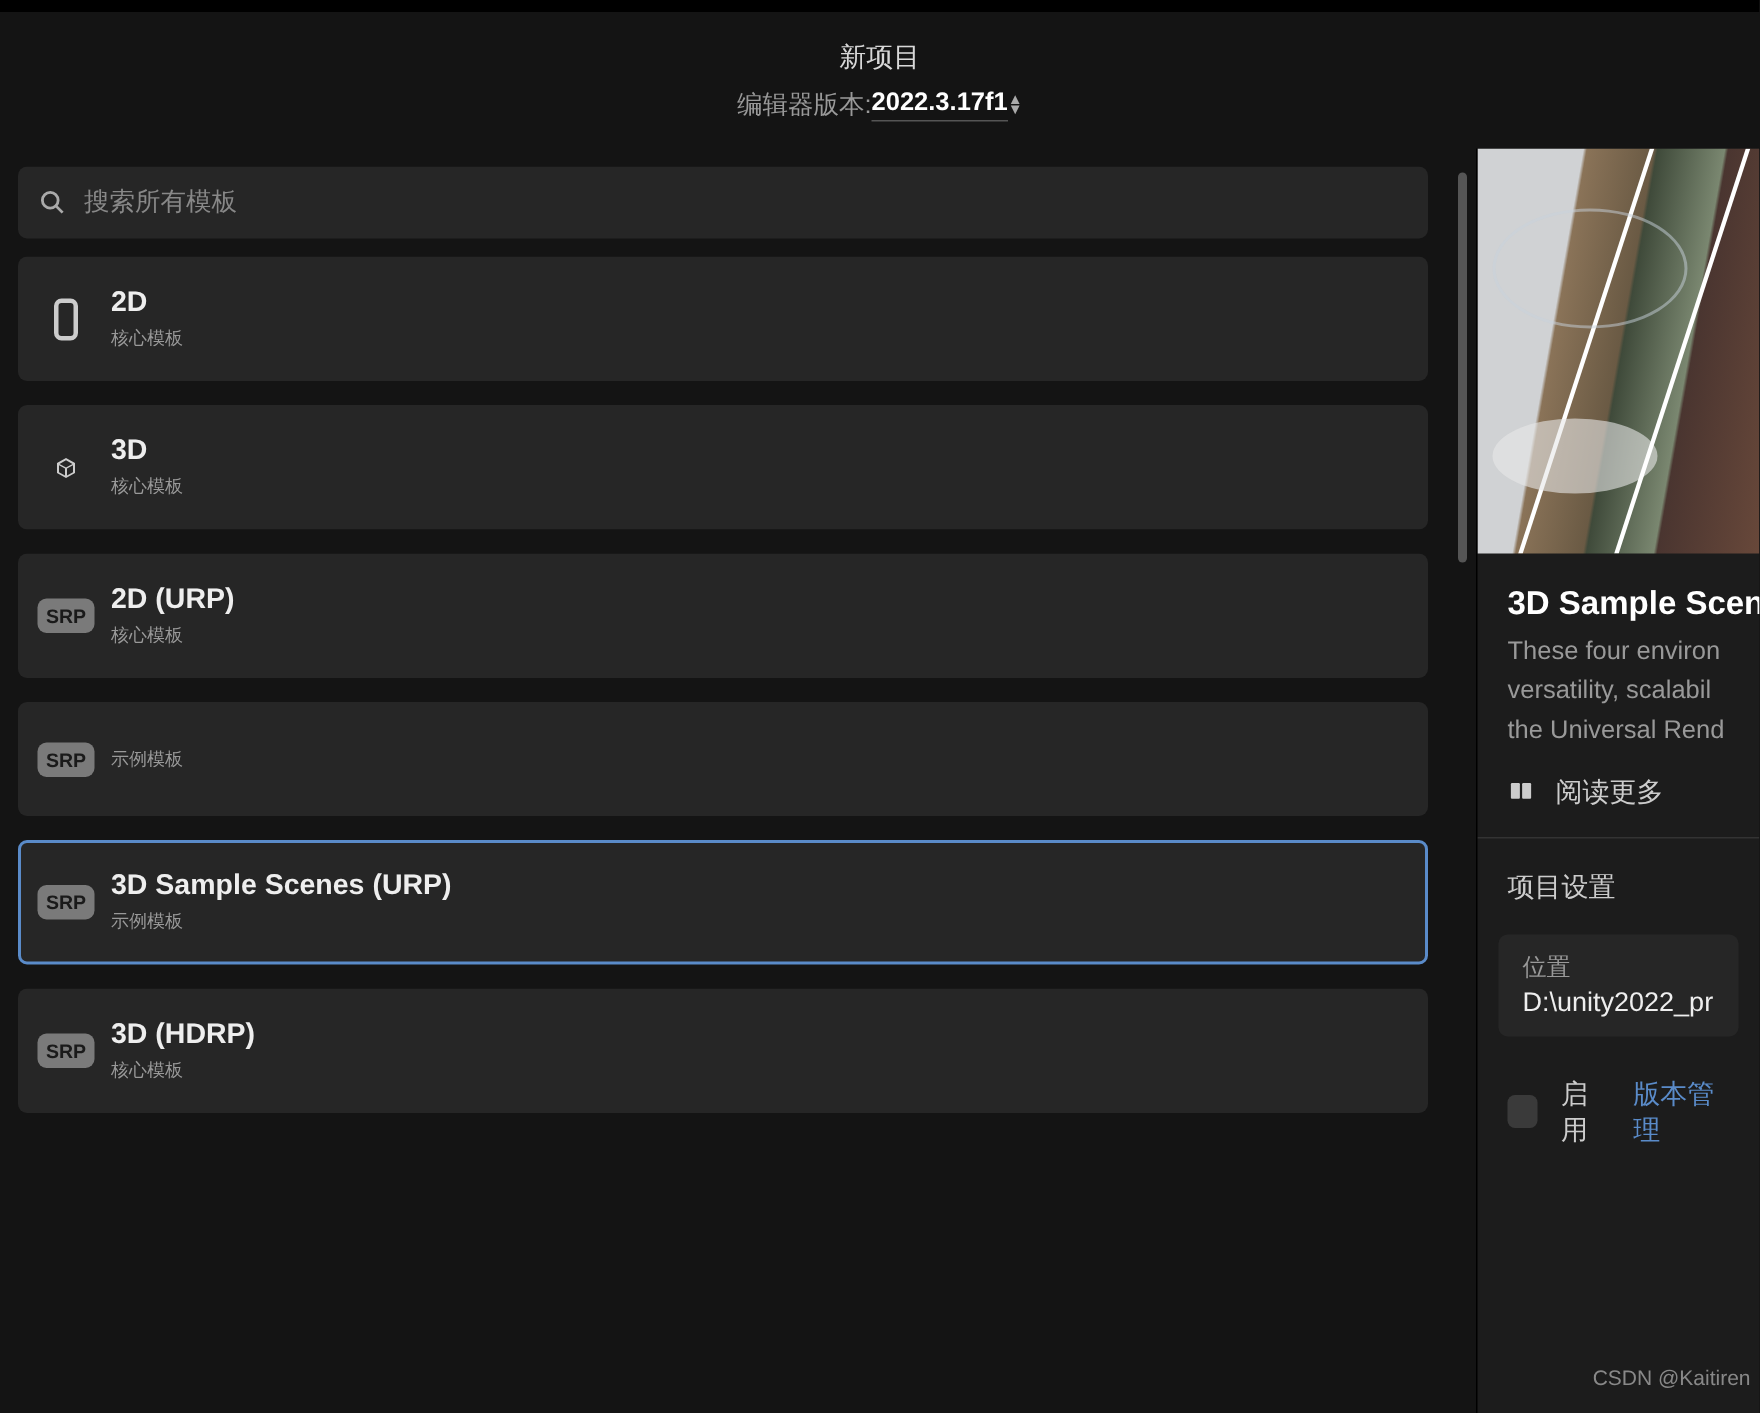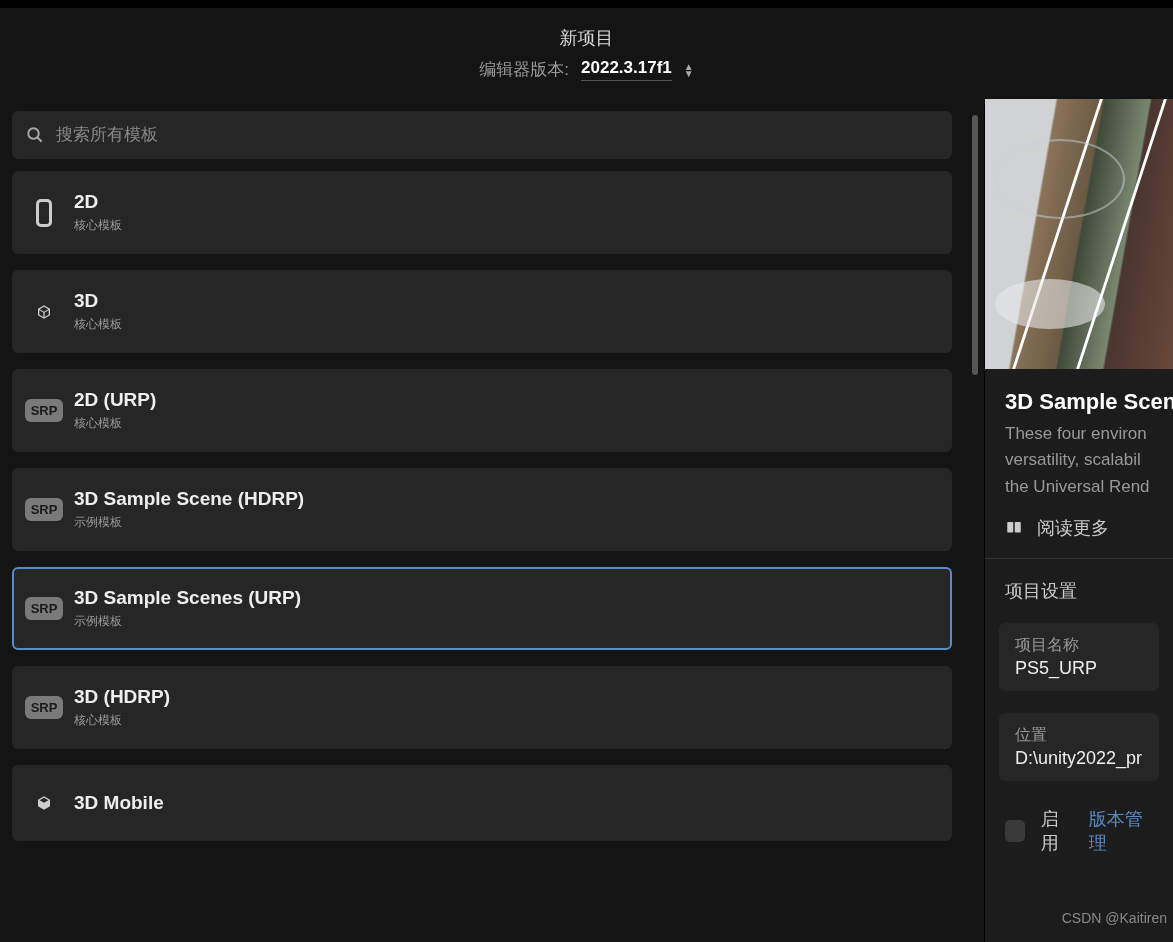--- a/index.html
+++ b/index.html
@@ -22,21 +22,20 @@
   background: #141414;
   border-top: 8px solid #000;
 }
 .topbar-title {
   font-size: 18px;
   color: #d8d8d8;
 }
 .version-row {
   display: flex;
   align-items: center;
-  gap: 12px;
   font-size: 17px;
   text-align: center;
 }
 .version-label { color: #999; }
 .version-value { color: #fff; font-weight: 600; border-bottom: 1px solid #555; padding-bottom: 2px; }
 .version-chevrons {
   display: flex;
   flex-direction: column;
   line-height: 7px;
   font-size: 10px;
@@ -283,21 +282,20 @@
           <div class="card-title">2D (URP)</div>
           <div class="card-sub">核心模板</div>
         </div>
       </div>
 
       <div class="card">
         <div class="card-icon">
             <span class="srp-badge">SRP</span>
           </div>
         <div class="card-text">
-          <div class="card-title">3D Sample Scene (HDRP)</div>
           <div class="card-sub">示例模板</div>
         </div>
       </div>
 
       <div class="card selected">
         <div class="card-icon">
             <span class="srp-badge">SRP</span>
           </div>
         <div class="card-text">
           <div class="card-title">3D Sample Scenes (URP)</div>
@@ -308,30 +306,20 @@
       <div class="card">
         <div class="card-icon">
             <span class="srp-badge">SRP</span>
           </div>
         <div class="card-text">
           <div class="card-title">3D (HDRP)</div>
           <div class="card-sub">核心模板</div>
         </div>
       </div>
 
-      <div class="card" style="margin-bottom:0;">
-        <div class="card-icon">
-          <svg width="30" height="30" viewBox="0 0 24 24" fill="#ccc">
-              <path d="M12 2 3 7v10l9 5 9-5V7l-9-5zm0 2.3 6.5 3.6L12 11.5 5.5 7.9 12 4.3z"></path>
-            </svg>
-        </div>
-        <div class="card-text">
-          <div class="card-title">3D Mobile</div>
-        </div>
-      </div>
     </div>
   </div>
 
   <div class="right">
     <div class="preview">
       <div class="preview-dome"></div>
       <div class="preview-floor"></div>
     </div>
     <div class="info">
       <div class="info-title">3D Sample Scen</div>
@@ -343,24 +331,20 @@
     </div>
     <div class="readmore">
       <svg width="18" height="18" viewBox="0 0 24 24" fill="#ccc">
         <rect x="3" y="4" width="8" height="14" rx="1"></rect>
           <rect x="13" y="4" width="8" height="14" rx="1"></rect>
       </svg>
       <span>阅读更多</span>
     </div>
     <div class="section-title">项目设置</div>
     <div class="field">
-      <div class="field-label">项目名称</div>
-      <div class="field-value">PS5_URP</div>
-    </div>
-    <div class="field">
       <div class="field-label">位置</div>
       <div class="field-value">D:\unity2022_pr</div>
     </div>
     <div class="vc-row">
       <div class="checkbox"></div>
       <span>启用</span>
       <span class="vc-link">版本管理</span>
     </div>
   </div>
 </div>

